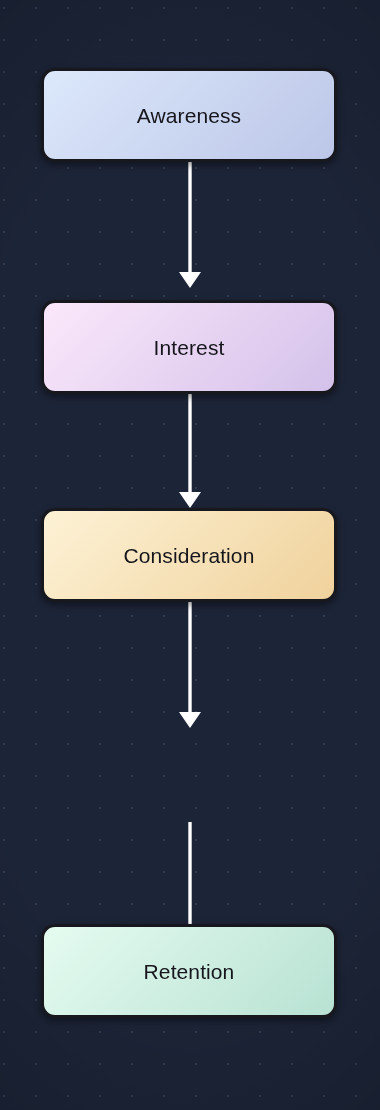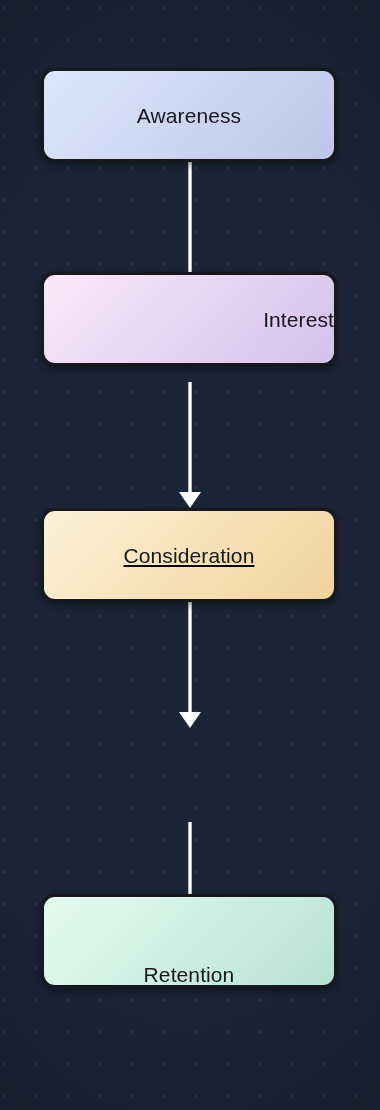--- a/index.html
+++ b/index.html
@@ -60,24 +60,24 @@
     color: #16161c;
     letter-spacing: 0.1px;
     font-weight: 400;
     text-align: center;
     white-space: nowrap;
     user-select: none;
   }
 
   
   #node-0 { top: 68px; }
-  #node-1 { top: 272px; justify-content: flex-end; }
+  #node-1 { top: 300px; }
   #node-2 { top: 508px; }
   #node-3 { top: 728px; }
-  #node-4 { top: 894px; align-items: flex-end; }
+  #node-4 { top: 924px; }
 
   
   .edge {
     position: absolute;
     left: 0;
     width: 380px;
     z-index: 2;
   }
   #edge-0 { top: 162px; height: 126px; }
   #edge-1 { top: 382px; height: 126px; }
@@ -124,21 +124,21 @@
   </div>
 
   <div class="node" id="node-0" style="background: linear-gradient(135deg, rgb(220, 232, 251) 0%, rgb(188, 198, 232) 100%); border-color: rgb(23, 23, 30);">
     <span class="node-label" style="color: rgb(22, 22, 28);">Awareness</span>
   </div>
 
   <div class="node" id="node-1" style="background: linear-gradient(135deg, rgb(251, 232, 251) 0%, rgb(212, 193, 234) 100%); border-color: rgb(23, 23, 30);">
     <span class="node-label" style="color: rgb(22, 22, 28);">Interest</span>
   </div>
 
-  <div class="node" id="node-2" style="background: linear-gradient(135deg, rgb(253, 242, 214) 0%, rgb(240, 210, 156) 100%); border-color: rgb(23, 23, 30); text-decoration: underline;">
+  <div class="node" id="node-2" style="background: linear-gradient(135deg, rgb(253, 242, 214) 0%, rgb(240, 210, 156) 100%); border-color: rgb(23, 23, 30);">
     <span class="node-label" style="color: rgb(22, 22, 28);">Consideration</span>
   </div>
 
 
   <div class="node" id="node-4" style="background: linear-gradient(135deg, rgb(229, 251, 240) 0%, rgb(184, 226, 211) 100%); border-color: rgb(23, 23, 30);">
     <span class="node-label" style="color: rgb(22, 22, 28);">Retention</span>
   </div>
 
   <div id="vignette"></div>
 

